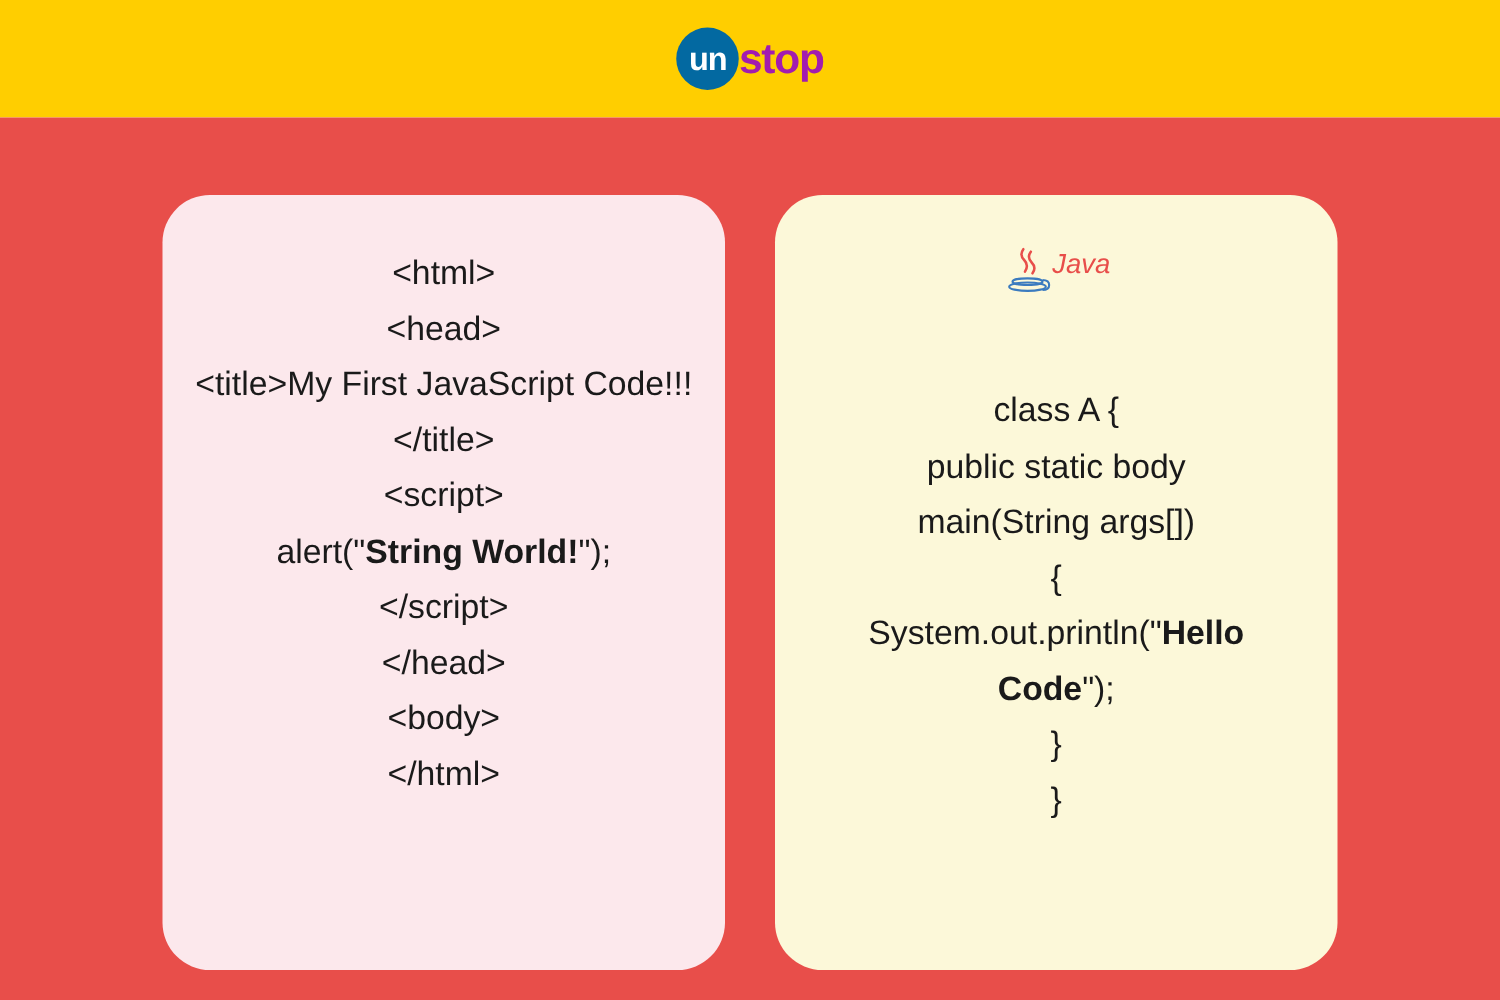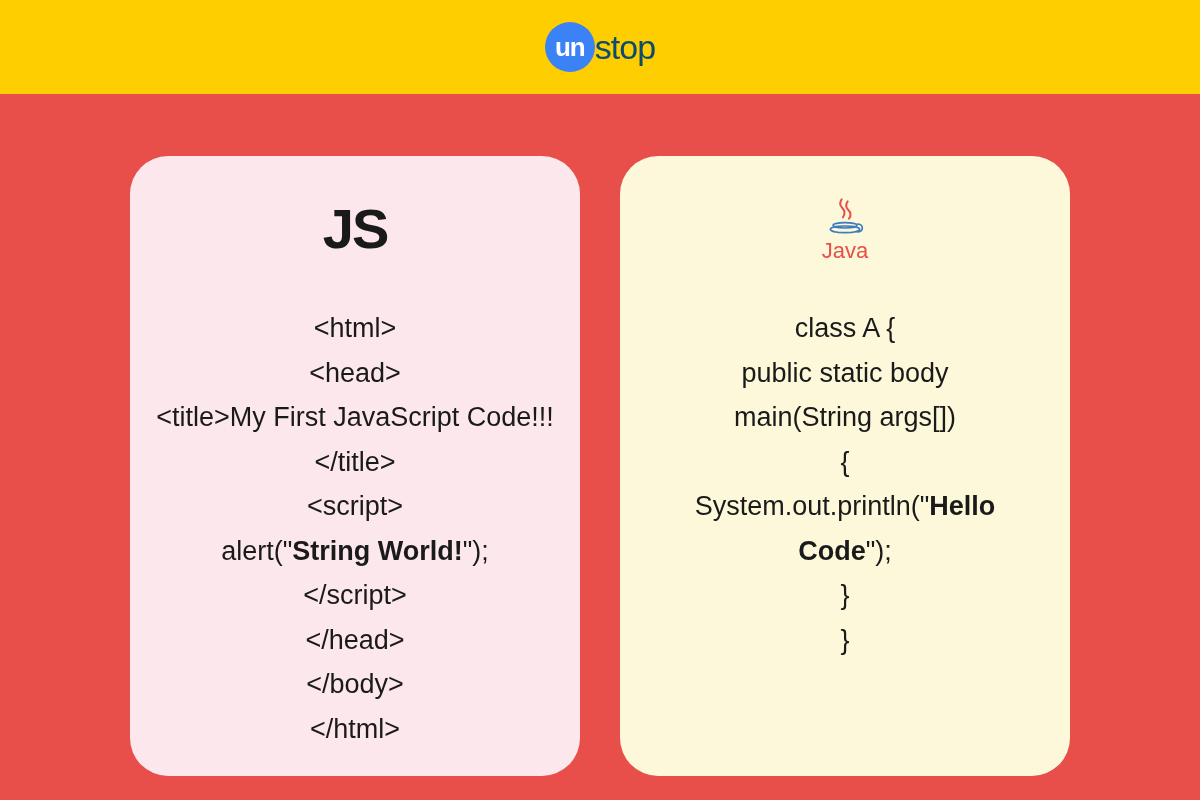--- a/index.html
+++ b/index.html
@@ -18,36 +18,36 @@
       justify-content: center;
     }
     .logo-wrap {
       display: flex;
       align-items: center;
       gap: 2px;
     }
     .logo-circle {
       width: 50px;
       height: 50px;
-      background: #3b82f6;
+      background: #0369a1;
       border-radius: 50%;
       display: flex;
       align-items: center;
       justify-content: center;
       margin-right: -2px;
     }
     .logo-un {
       color: #fff;
       font-weight: 700;
       font-size: 26px;
       letter-spacing: -1px;
     }
     .logo-stop {
-      color: #0c4a6e;
-      font-weight: 400;
+      color: #a21caf;
+      font-weight: 700;
       font-size: 34px;
       letter-spacing: -1px;
     }
     .main {
       width: 100%;
       height: 706px;
       background: #e84e4a;
       display: flex;
       justify-content: center;
       gap: 40px;
@@ -74,22 +74,21 @@
       justify-content: flex-start;
     }
     .js-label {
       font-size: 56px;
       font-weight: 900;
       color: #1a1a1a;
       letter-spacing: -2px;
     }
     .java-logo {
       display: flex;
-      flex-direction: column;
-      align-items: center;
+      font-style: italic;
     }
     .java-steam {
       width: 40px;
       height: 40px;
     }
     .java-text {
       color: #e84e4a;
       font-size: 22px;
       font-weight: 500;
       margin-top: 2px;
@@ -111,32 +110,29 @@
     <div class="logo-circle">
       <span class="logo-un">un</span>
     </div>
     <span class="logo-stop">stop</span>
   </div>
 </div>
 
 <div class="main">
 
   <div class="card card-js">
-    <div class="card-header">
-      <div class="js-label">JS</div>
-    </div>
     <div class="code-block">
       <span class="code-line">&lt;html&gt;</span>
       <span class="code-line">&lt;head&gt;</span>
       <span class="code-line">&lt;title&gt;My First JavaScript Code!!!&lt;/title&gt;</span>
       <span class="code-line">&lt;script&gt;</span>
       <span class="code-line"><span>alert("</span><span class="bold-part">String World!</span><span>");</span></span>
       <span class="code-line">&lt;/script&gt;</span>
       <span class="code-line">&lt;/head&gt;</span>
-      <span class="code-line">&lt;/body&gt;</span>
+      <span class="code-line">&lt;body&gt;</span>
       <span class="code-line">&lt;/html&gt;</span>
     </div>
   </div>
 
   <div class="card card-java">
     <div class="card-header">
       <div class="java-logo">
         <svg class="java-steam" viewBox="0 0 60 60">
           <path d="M25 5 Q20 12 26 18 Q32 24 27 32" stroke="#e84e4a" stroke-width="3" fill="none" stroke-linecap="round"></path>
           <path d="M34 8 Q29 15 35 21 Q41 27 36 34" stroke="#e84e4a" stroke-width="3" fill="none" stroke-linecap="round"></path>

